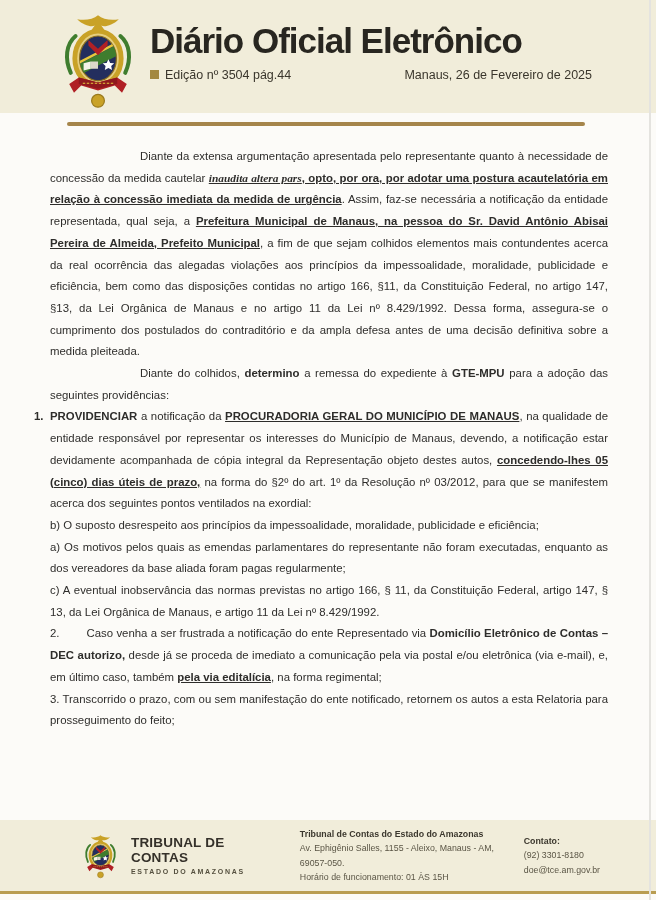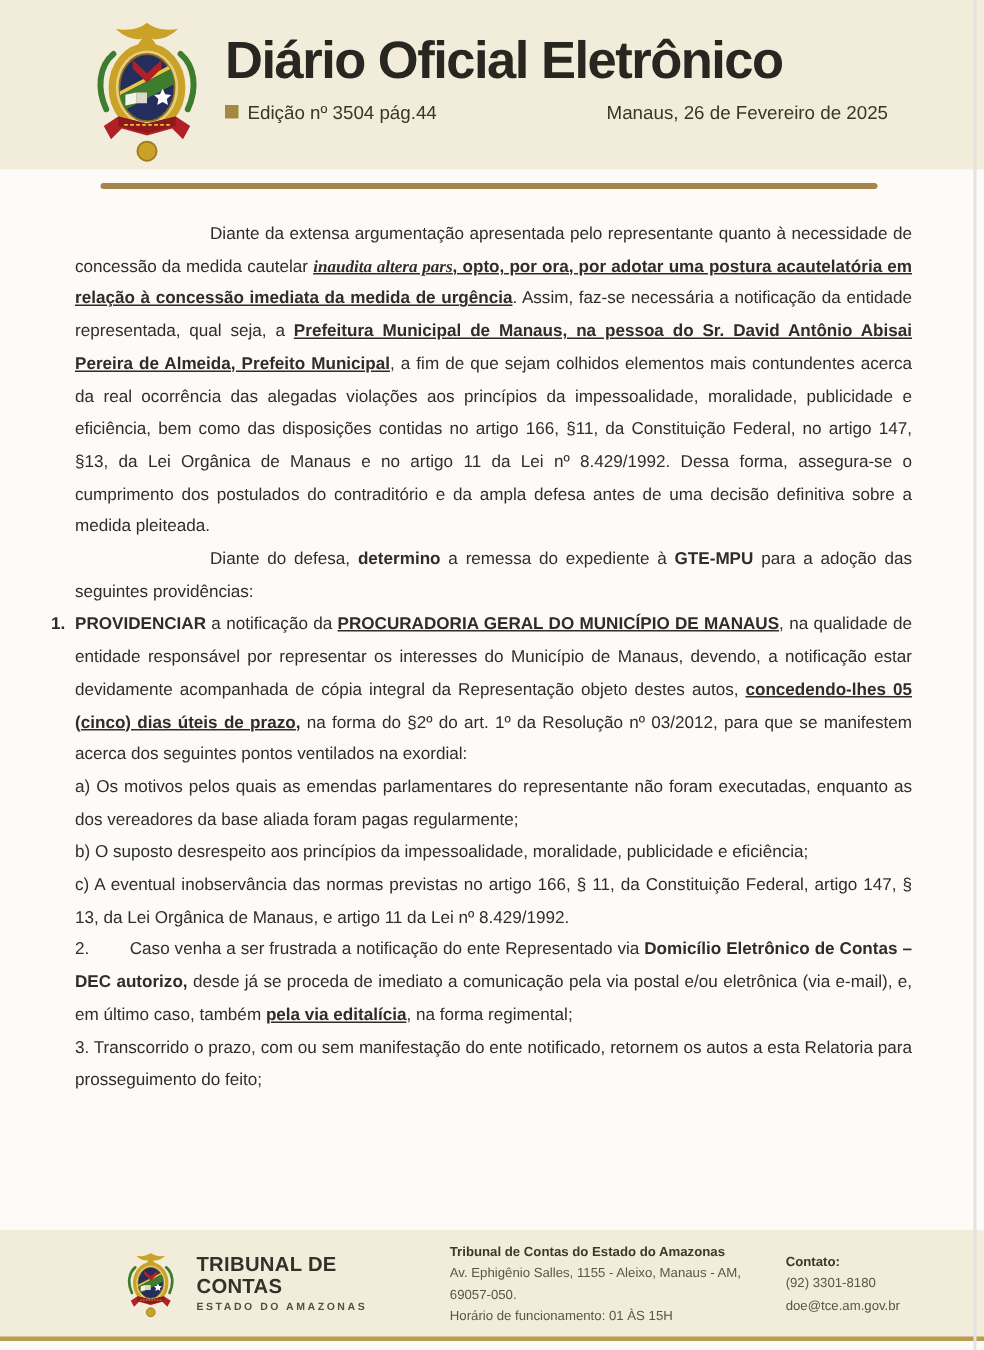--- a/index.html
+++ b/index.html
@@ -104,26 +104,26 @@
         </span>
         <span>Manaus, 26 de Fevereiro de 2025</span>
       </div>
     </div>
   </div>
 
   <div class="rule"></div>
 
   <div class="content">
     <p class="indent"><span>Diante da extensa argumentação apresentada pelo representante quanto à necessidade de concessão da medida cautelar </span><span class="b i u">inaudita altera pars</span><span class="b u">, opto, por ora, por adotar uma postura acautelatória em relação à concessão imediata da medida de urgência</span><span>. Assim, faz-se necessária a notificação da entidade representada, qual seja, a </span><span class="b u">Prefeitura Municipal de Manaus, na pessoa do Sr. David Antônio Abisai Pereira de Almeida, Prefeito Municipal</span><span>, a fim de que sejam colhidos elementos mais contundentes acerca da real ocorrência das alegadas violações aos princípios da impessoalidade, moralidade, publicidade e eficiência, bem como das disposições contidas no artigo 166, §11, da Constituição Federal, no artigo 147, §13, da Lei Orgânica de Manaus e no artigo 11 da Lei nº 8.429/1992. Dessa forma, assegura-se o cumprimento dos postulados do contraditório e da ampla defesa antes de uma decisão definitiva sobre a medida pleiteada.</span></p>
-    <p class="indent"><span>Diante do defesa, </span><span class="b">determino</span><span> a remessa do expediente à </span><span class="b">GTE-MPU</span><span> para a adoção das seguintes providências:</span></p>
+    <p class="indent"><span>Diante do colhidos, </span><span class="b">determino</span><span> a remessa do expediente à </span><span class="b">GTE-MPU</span><span> para a adoção das seguintes providências:</span></p>
 
     <p class="oli1"><span class="onum1">1.</span><span><span class="b">PROVIDENCIAR</span><span> a notificação da </span><span class="b u">PROCURADORIA GERAL DO MUNICÍPIO DE MANAUS</span><span>, na qualidade de entidade responsável por representar os interesses do Município de Manaus, devendo, a notificação estar devidamente acompanhada de cópia integral da Representação objeto destes autos, </span><span class="b u">concedendo-lhes 05 (cinco) dias úteis de prazo,</span><span> na forma do §2º do art. 1º da Resolução nº 03/2012, para que se manifestem acerca dos seguintes pontos ventilados na exordial:</span></span></p>
 
+    <p class="subitem">b) O suposto desrespeito aos princípios da impessoalidade, moralidade, publicidade e eficiência;</p>
     <p class="subitem mt6">a) Os motivos pelos quais as emendas parlamentares do representante não foram executadas, enquanto as dos vereadores da base aliada foram pagas regularmente;</p>
-    <p class="subitem">b) O suposto desrespeito aos princípios da impessoalidade, moralidade, publicidade e eficiência;</p>
     <p class="subitem">c) A eventual inobservância das normas previstas no artigo 166, § 11, da Constituição Federal, artigo 147, § 13, da Lei Orgânica de Manaus, e artigo 11 da Lei nº 8.429/1992.</p>
 
     <p class="oli2"><span>2.</span><span class="tabgap"></span><span><span>Caso venha a ser frustrada a notificação do ente Representado via </span><span class="b">Domicílio Eletrônico de Contas – DEC autorizo,</span><span> desde já se proceda de imediato a comunicação pela via postal e/ou eletrônica (via e-mail), e, em último caso, também </span><span class="b u">pela via editalícia</span><span>, na forma regimental;</span></span></p>
 
     <p class="oli2">3. Transcorrido o prazo, com ou sem manifestação do ente notificado, retornem os autos a esta Relatoria para prosseguimento do feito;</p>
   </div>
 
   <div class="footer">
     <div class="f-logo">
       <svg class="crest-sm" viewBox="0 0 100 124">

